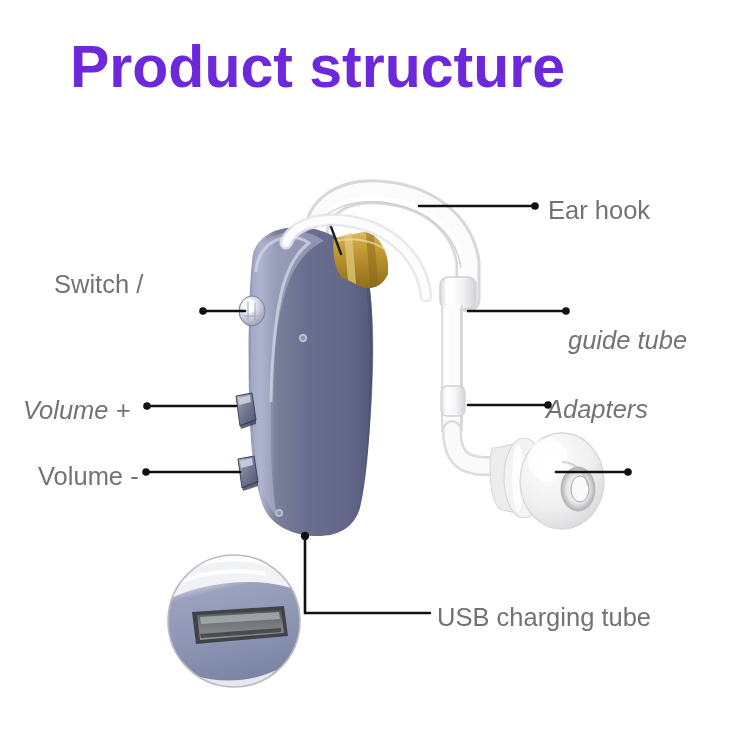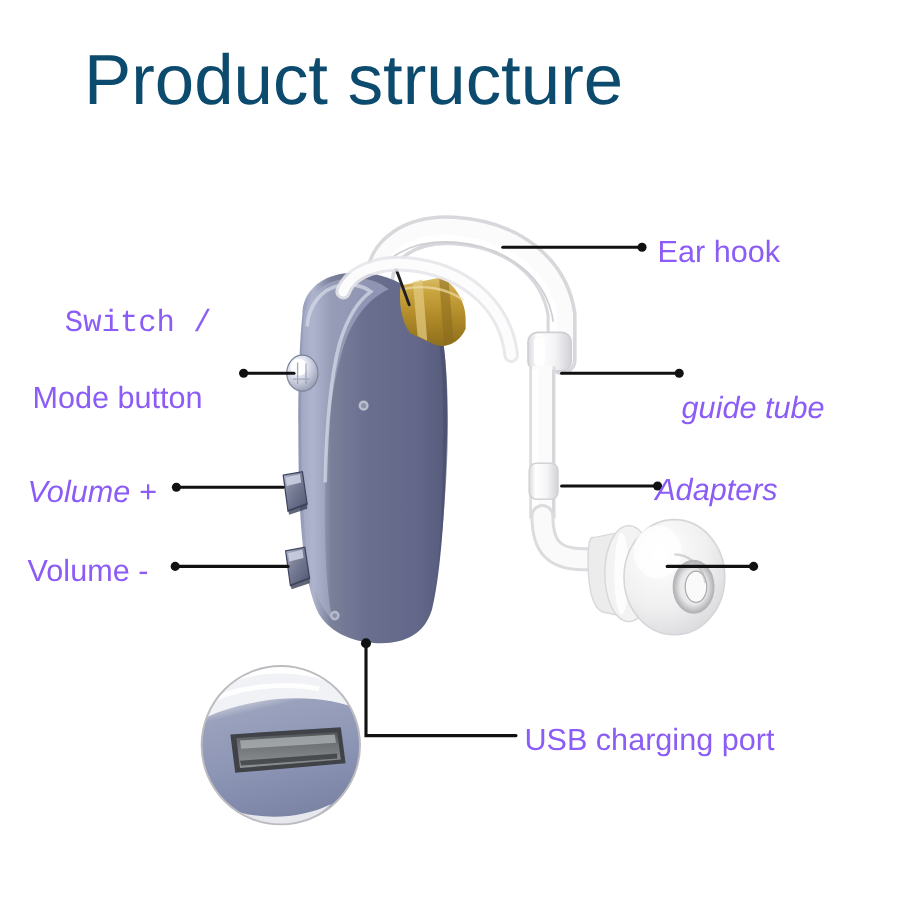--- a/index.html
+++ b/index.html
@@ -11,29 +11,29 @@
     color:#111111;
     overflow:hidden;
     position:relative;
   }
   #stage{position:absolute;left:0;top:0;width:750px;height:750px;}
 
   
   .title{
     position:absolute;left:70px;top:34px;
     font-size:59px;line-height:66px;
-    font-weight:400;letter-spacing:0px;
-    color:#0c4a6e;white-space:nowrap;
+    font-weight:700;letter-spacing:0px;
+    color:#6d28d9;white-space:nowrap;
   }
 
   
   .label{
     position:absolute;
     font-size:25.5px;line-height:46px;
-    color:#8b5cf6;white-space:nowrap;
+    color:#737373;white-space:nowrap;
   }
   .label.two-line{line-height:47px;}
 
   
   svg.art{position:absolute;left:0;top:0;width:750px;height:750px;}
 </style>
 </head>
 <body>
 
 <div id="stage">
@@ -268,22 +268,21 @@
     </g>
   </svg>
 
   <div class="label" style="left:548px;top:187px;">Ear hook</div>
 
   <div class="label two-line" style="left:568px;top:317px;font-style:italic;">guide tube</div>
 
   <div class="label" style="left:546px;top:386px;font-style:italic;">Adapters</div>
 
 
-  <div class="label two-line" style="left:54px;top:246px;font-family:Liberation Mono, monospace;">Switch /</div>
-  <div class="label two-line" style="left:27px;top:309px;">Mode button</div>
+  <div class="label two-line" style="left:54px;top:261px;">Switch /</div>
 
   <div class="label" style="left:23px;top:387px;font-style:italic;">Volume +</div>
 
-  <div class="label" style="left:23px;top:453px;text-align:center;">Volume -</div>
-
-  <div class="label" style="left:437px;top:594px;">USB charging port</div>
+  <div class="label" style="left:38px;top:453px;text-align:center;">Volume -</div>
+
+  <div class="label" style="left:437px;top:594px;">USB charging tube</div>
 
 </div>
 
 </body></html>

